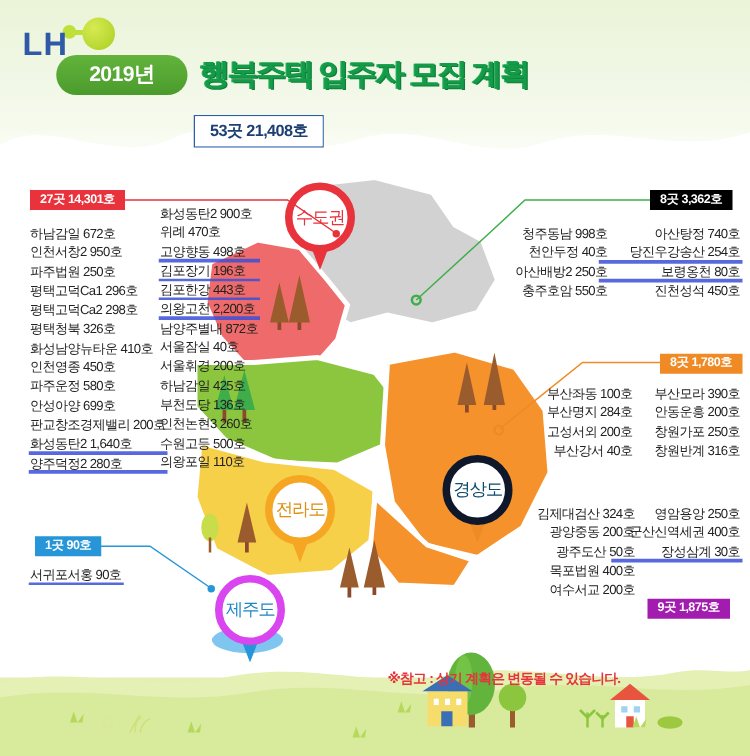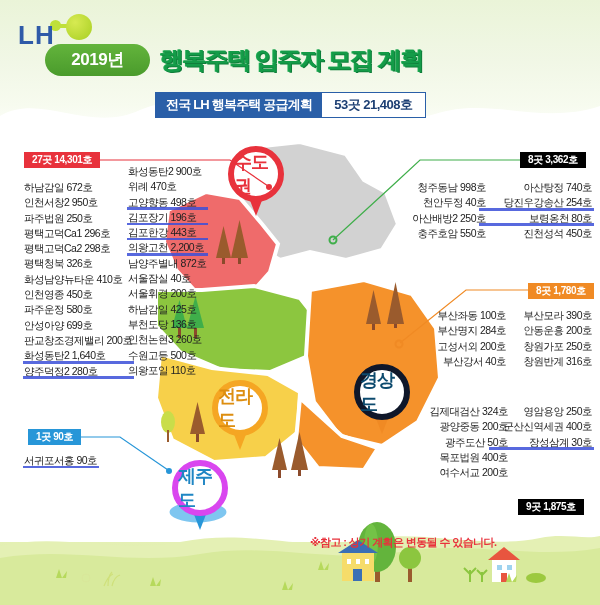--- a/index.html
+++ b/index.html
@@ -38,31 +38,31 @@
     line-height:24px;padding:0 10px;letter-spacing:-0.8px;}
   .supply-value{background:#ffffff;color:#1d3f73;font-size:13px;font-weight:bold;
     line-height:24px;padding:0 12px;letter-spacing:-0.5px;}
 
   
   .map-wrap{position:absolute;left:150px;top:140px;width:310px;height:400px;}
 
   .pin{position:absolute;width:56px;height:70px;}
   .pin .circ{position:absolute;left:0;top:0;width:56px;height:56px;border-radius:50%;
     background:#fff;box-sizing:border-box;display:flex;align-items:center;justify-content:center;
-    font-size:18px;font-weight:bold;letter-spacing:-1px;}
+    font-size:14px;font-weight:normal;letter-spacing:-1px;}
   .pin .tail{position:absolute;left:18px;top:44px;width:20px;height:26px;
     clip-path:polygon(0 0,100% 0,50% 100%);}
 
   
   .badge{position:absolute;height:16px;line-height:16px;color:#fff;font-size:10px;
     font-weight:bold;padding:0 8px;letter-spacing:-0.4px;white-space:nowrap;}
   .badge.red{background:#e8323c;}
   .badge.green{background:#000000;}
   .badge.orange{background:#f08a24;}
-  .badge.yellow{background:#000000;margin-top:20px;}
+  .badge.yellow{background:#a21caf;}
   .badge.blue{background:#2796d8;}
 
   .list{position:absolute;font-size:10.5px;color:#222;letter-spacing:-0.5px;
     line-height:15.3px;white-space:nowrap;}
   .list .it{position:relative;display:block;}
   .list .it.u{ }
   .list .it.u::after{content:"";position:absolute;left:-1px;right:-2px;bottom:0px;
     height:2.5px;background:#3b4fd8;opacity:.85;}
   .r{text-align:right;}
 
@@ -93,21 +93,20 @@
       <div class="dot-link"></div>
       <div class="dot-small"></div>
       <div class="dot-big"></div>
       <div class="logo-text">LH</div>
     </div>
 
     <div class="year-pill">2019년</div>
     <div class="main-title">행복주택 입주자 모집 계획</div>
 
     <div class="supply-bar">
-      <div class="supply-label">전국 LH 행복주택 공급계획</div>
       <div class="supply-value">53곳 21,408호</div>
     </div>
   </div>
 
   <div class="map-wrap">
     <svg viewBox="0 0 310 400" width="310" height="400">
 
       <path d="M96,8 L150,2 L196,14 L214,40 L236,52 L248,84 L232,110 L196,120 L160,112 L130,120 L104,104 L88,72 L92,36 Z" fill="#d2d2d2" stroke="#ffffff" stroke-width="4"></path>
 
       <path d="M18,70 L56,52 L90,58 L112,84 L128,104 L120,132 L104,150 L74,160 L46,152 L26,130 L14,102 Z" fill="#ef6b6b" stroke="#ffffff" stroke-width="4"></path>

